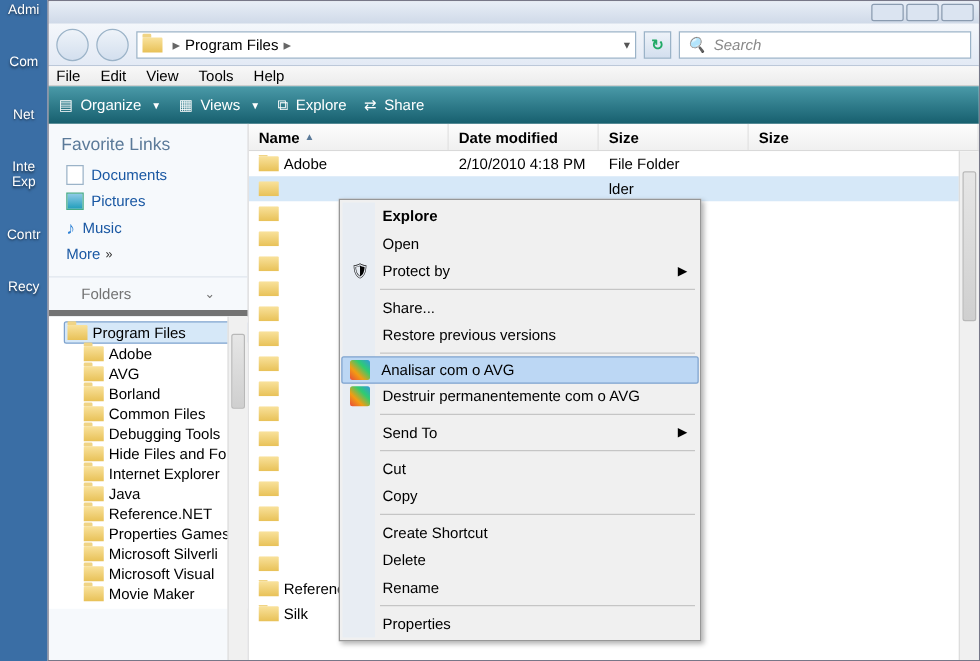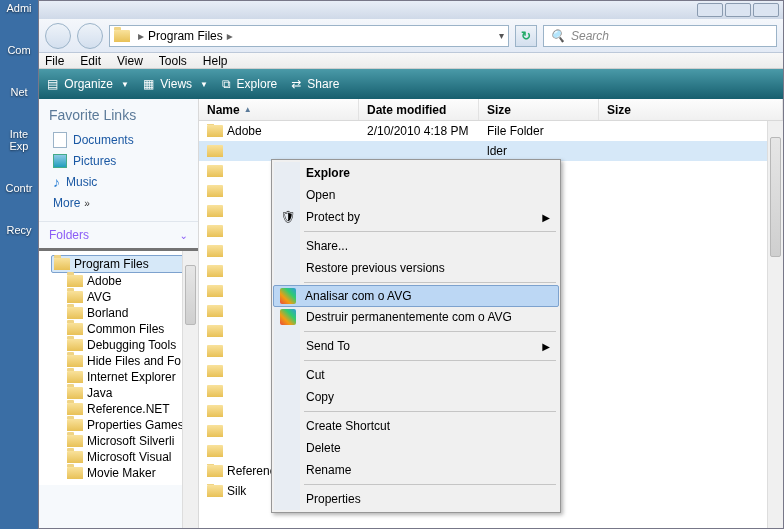--- a/index.html
+++ b/index.html
@@ -29,21 +29,21 @@
 .toolbar .dd { font-size:8px; margin-left:2px; }
 
 .body { flex:1; display:flex; overflow:hidden; }
 
 .leftpane { width:160px; border-right:1px solid #d9d9d9; display:flex; flex-direction:column; background:#f6f9fc; }
 .fav { padding:8px 10px; border-bottom:1px solid #e0e6ed; }
 .fav h4 { color:#5b7a99; font-weight:normal; font-size:14px; margin-bottom:6px; }
 .fav-item { display:flex; align-items:center; gap:6px; padding:3px 4px; color:#1a58a3; cursor:default; }
 .more { color:#1a58a3; padding:3px 4px; display:flex; align-items:center; gap:4px; }
 
-.folders-hdr { padding:6px 10px; color:#8b5cf6; display:flex; justify-content:space-between; align-items:center; border-bottom:3px solid #737373; }
+.folders-hdr { padding:6px 26px; color:#737373; display:flex; justify-content:space-between; align-items:center; border-bottom:5px solid #737373; }
 .tree { flex:1; overflow:auto; padding:4px 0 4px 12px; background:#fff; }
 .tree-item { display:flex; align-items:center; gap:4px; padding:1px 2px; font-size:12px; white-space:nowrap; }
 .tree-item.sel { background:#d6e8f8; border:1px solid #7da2ce; border-radius:2px; }
 .tree .child { padding-left:16px; }
 
 .main { flex:1; display:flex; flex-direction:column; position:relative; overflow:hidden; }
 .cols { height:22px; background:linear-gradient(#fdfdfd,#f0f0f0); border-bottom:1px solid #d9d9d9; display:flex; font-size:12px;font-weight:bold; }
 .col { border-right:1px solid #e2e2e2; padding:3px 8px; display:flex; align-items:center; gap:4px; }
 .col.name { width:160px; } .col.date { width:120px; } .col.type { width:120px; } .col.size { flex:1; }
 .sort-arrow { font-size:8px; color:#5b7a99; }

